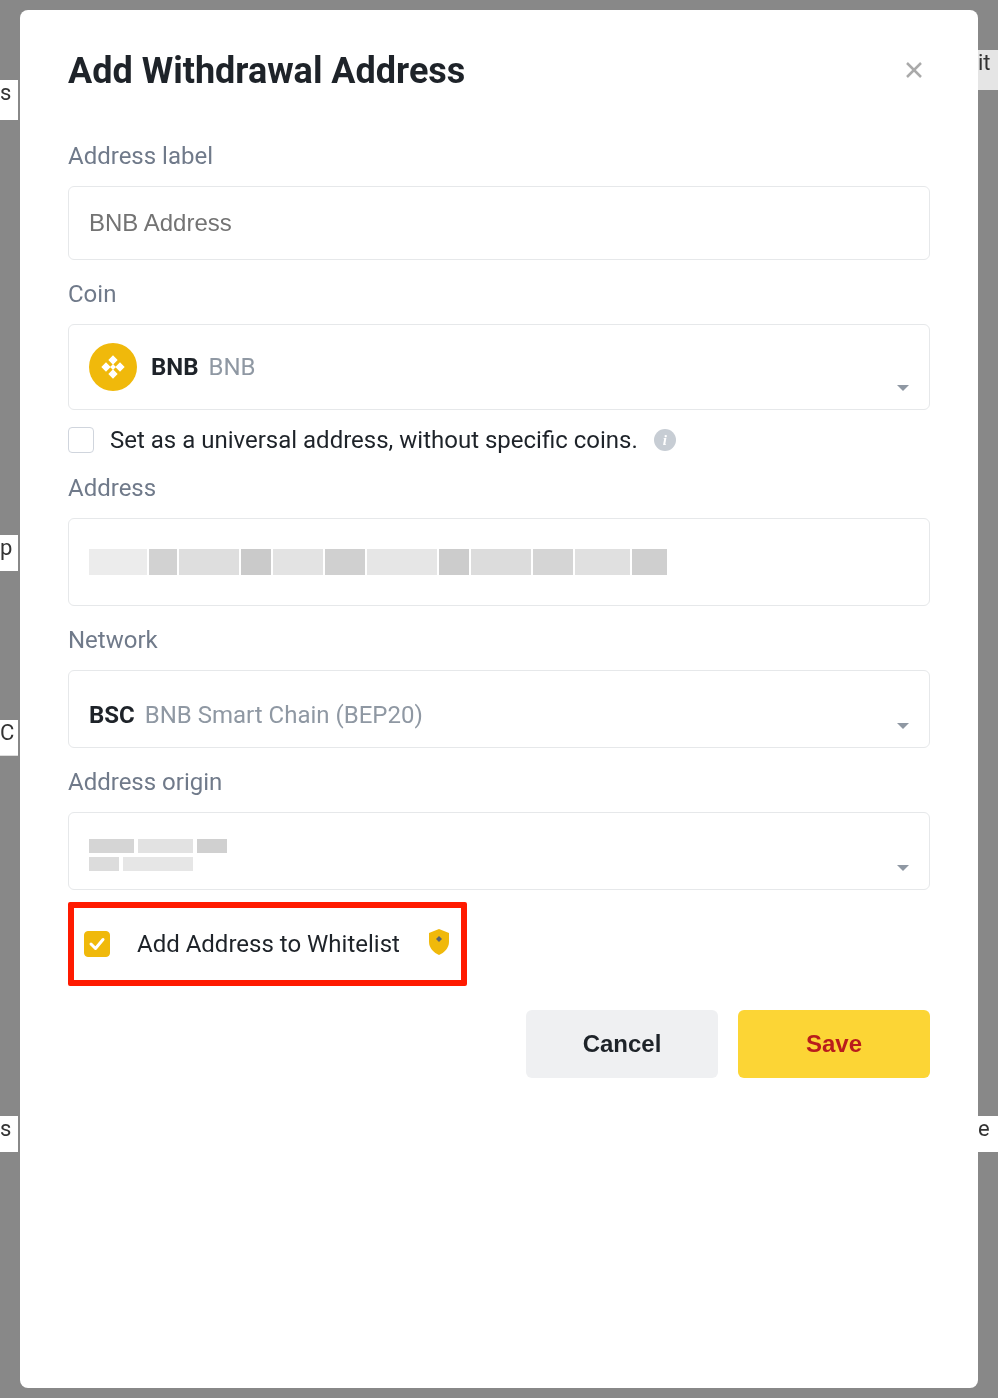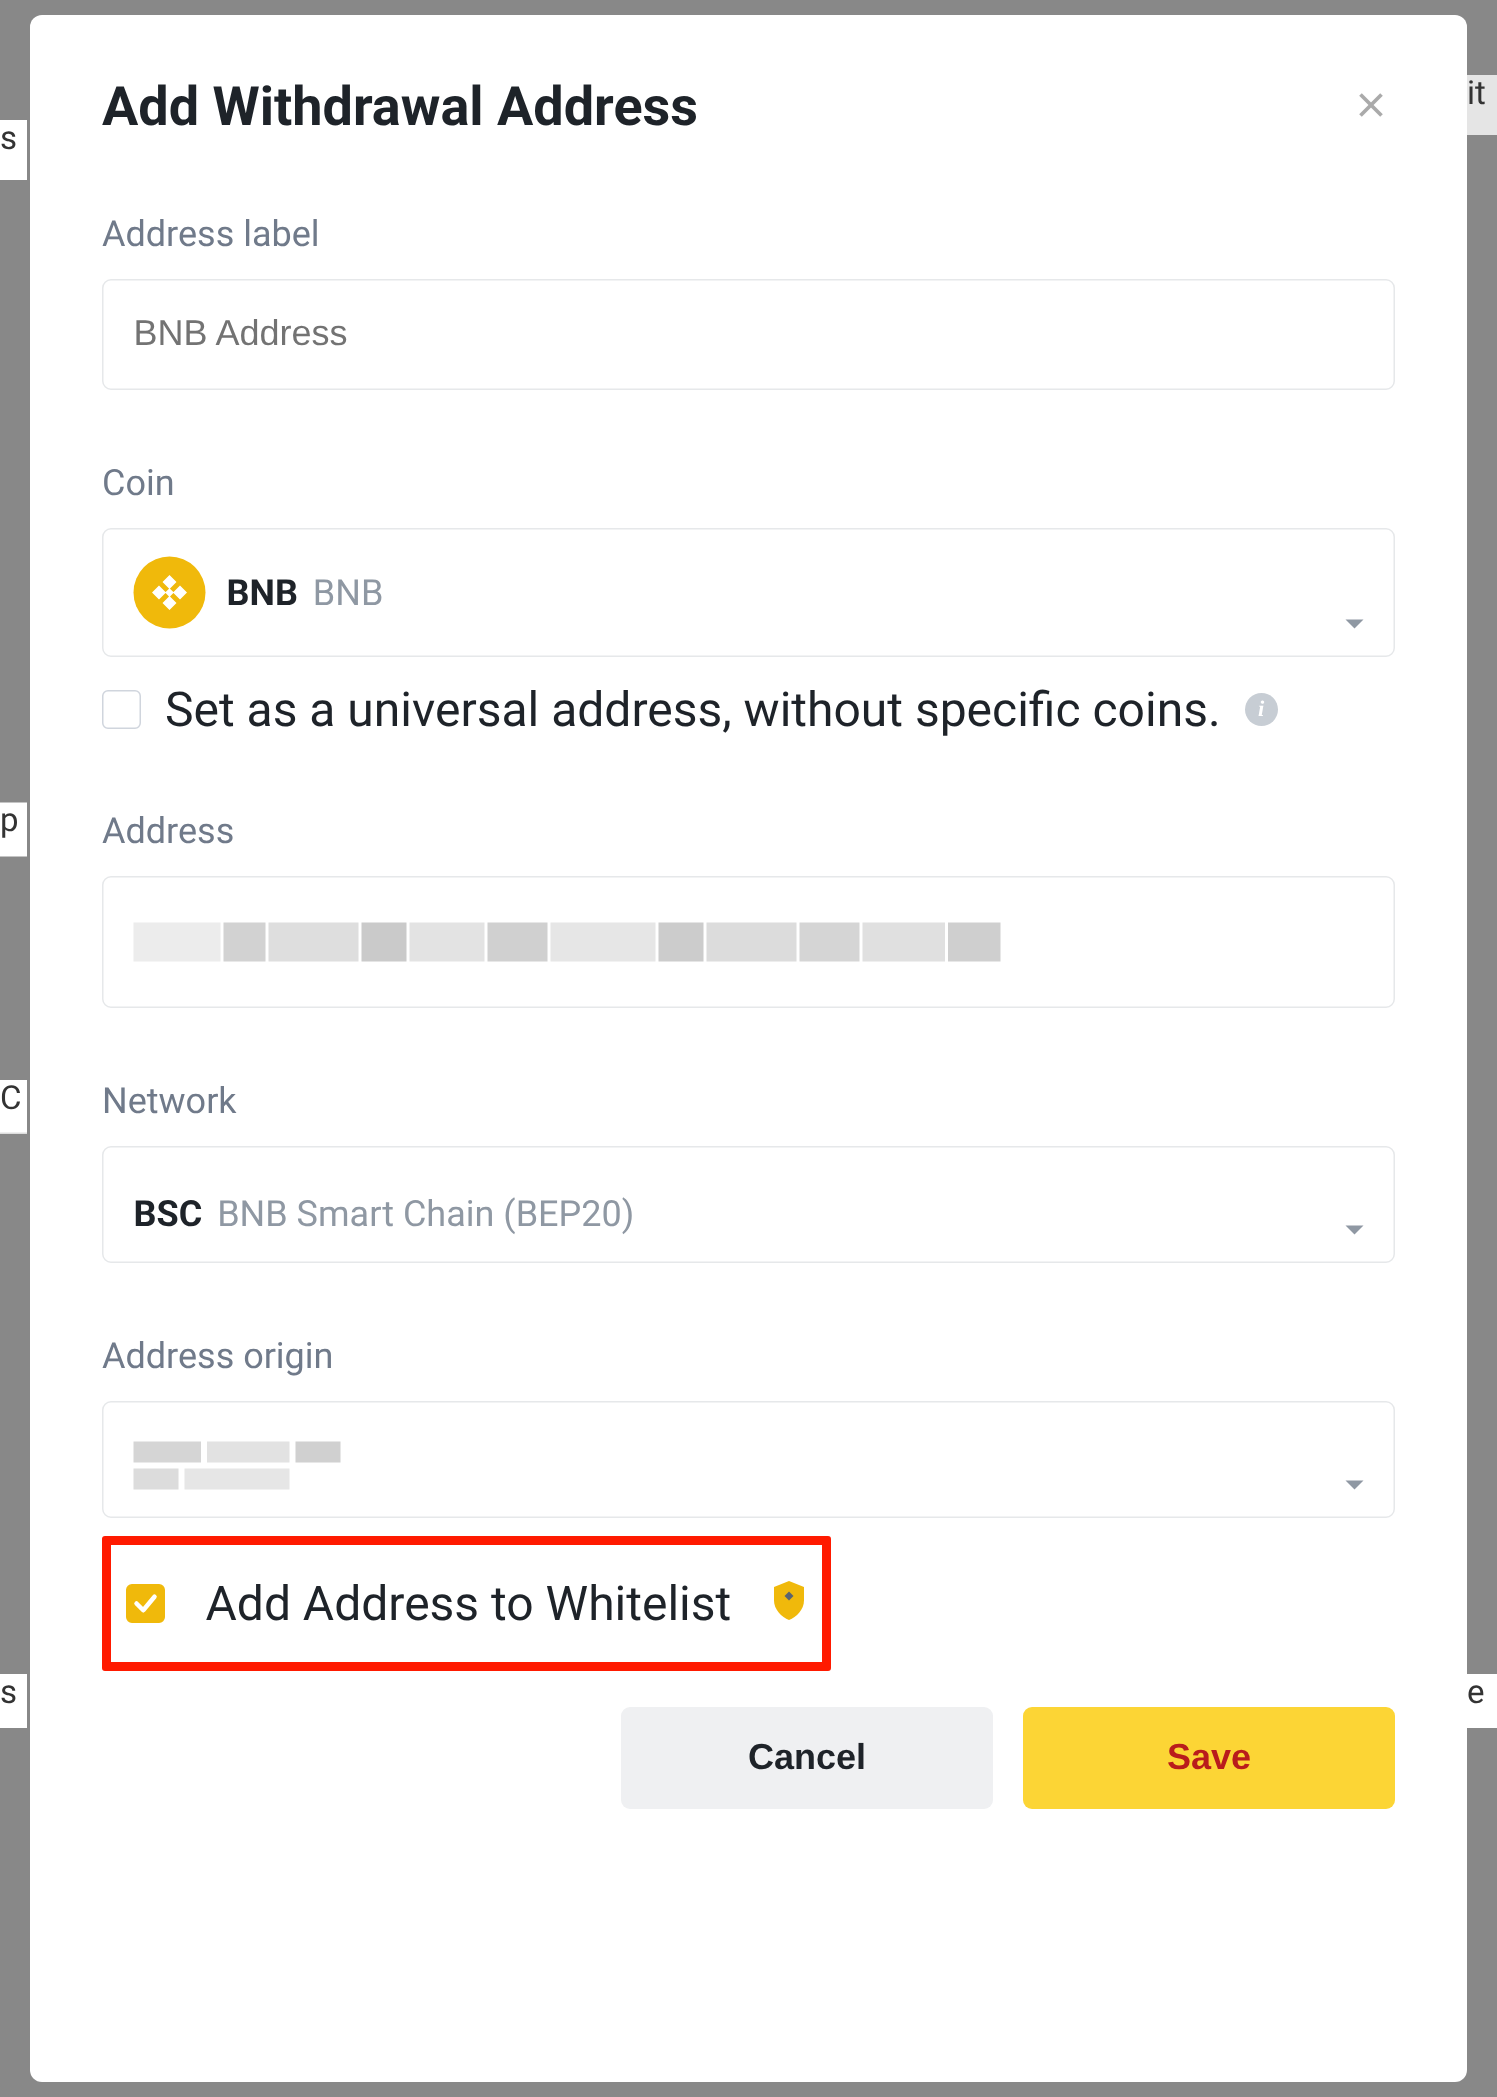--- a/index.html
+++ b/index.html
@@ -50,21 +50,21 @@
       border: none;
       cursor: pointer;
       color: #aaa;
       padding: 4px;
     }
     .close-btn svg {
       width: 24px;
       height: 24px;
     }
     .form-group {
-      margin-bottom: 48px;
+      margin-bottom: 20px;
     }
     .form-label {
       font-size: 24px;
       color: #707a8a;
       margin-bottom: 16px;
       display: block;
     }
     .text-input {
       width: 100%;
       padding: 22px 20px;
@@ -142,21 +142,21 @@
       display: flex;
       align-items: center;
       justify-content: center;
     }
     .checkbox.checked svg {
       width: 18px;
       height: 18px;
       color: #fff;
     }
     .checkbox-label {
-      font-size: 32px;
+      font-size: 24px;
       color: #1e2329;
     }
     .info-icon {
       width: 22px;
       height: 22px;
       border-radius: 50%;
       background: #c7cdd4;
       color: #fff;
       display: inline-flex;
       align-items: center;
@@ -211,21 +211,21 @@
       gap: 20px;
       margin-top: 24px;
     }
     .btn {
       padding: 20px 0;
       font-size: 24px;
       font-weight: 600;
       border: none;
       border-radius: 6px;
       cursor: pointer;
-      width: 248px;
+      width: 192px;
     }
     .btn-cancel {
       background: #eff0f2;
       color: #1e2329;
     }
     .btn-save {
       background: #fcd535;
       color: #b91c1c;
     }
     .bg-fragment {

